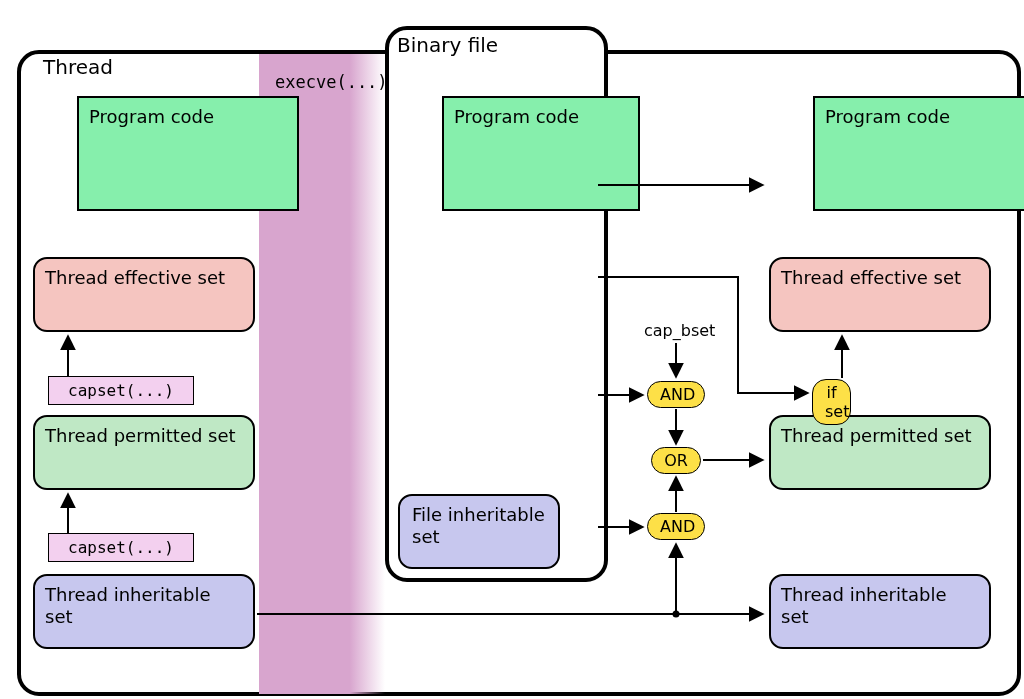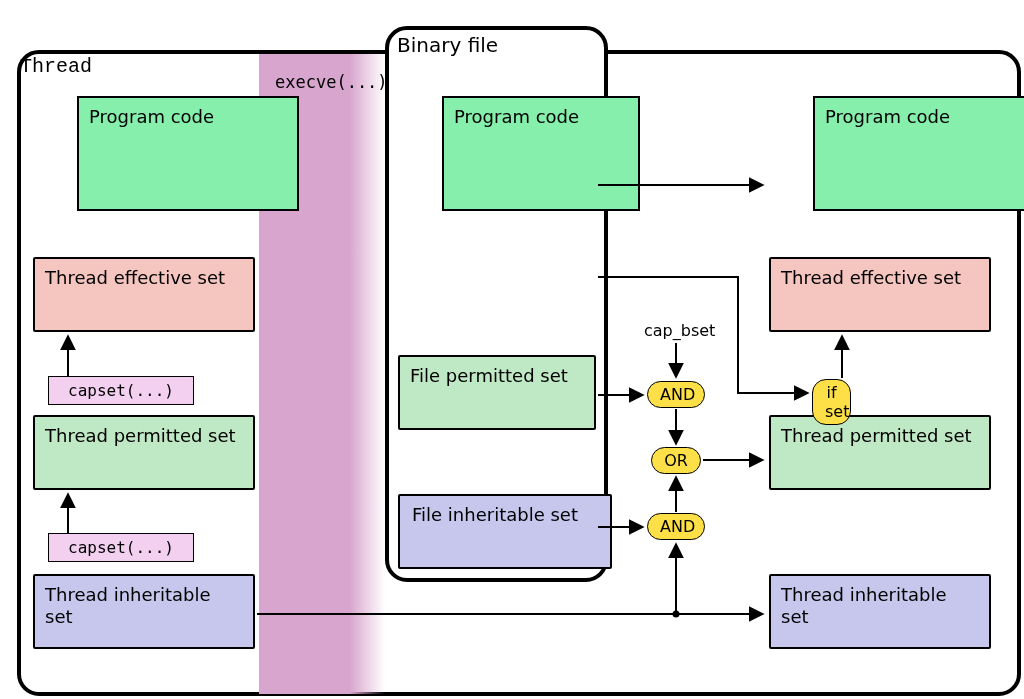--- a/index.html
+++ b/index.html
@@ -21,21 +21,21 @@
     background: #fff;
   }
   .panel-title {
     position: absolute;
     font-size: 20px;
     top: 6px;
   }
   .box {
     position: absolute;
     border: 2px solid #000;
-    border-radius: 2px;
+    border-radius: 14px;
     box-sizing: border-box;
     padding: 8px 10px;
     font-size: 18px;
     line-height: 1.2;
   }
   .box.sharp { border-radius: 0; }
   .gray  { background: #86efac; margin-left: 44px; }
   .pink  { background: #f5c5c0; }
   .green { background: #bfe8c5; }
   .blue  { background: #c7c7ee; }
@@ -94,43 +94,42 @@
 <body>
 
 <div class="stage">
 
   <div class="panel" style="left:17px; top:50px; width:1004px; height:646px;"></div>
 
   <div class="execve"></div>
 
   <div class="panel" style="left:385px; top:26px; width:223px; height:556px;"></div>
 
-  <div class="panel-title" style="left:20px; top:55px;font-family:Liberation Mono, monospace;">Thread</div>
+  <div class="panel-title" style="left:43px; top:55px;">Thread</div>
   <div class="panel-title" style="left:397px; top:33px;">Binary file</div>
 
   <div class="annot mono" style="left:275px; top:72px; font-size:17px;">execve(...)</div>
 
   <div class="box sharp gray" style="left:33px; top:96px; width:222px; height:115px;">Program code</div>
 
   <div class="box pink" style="left:33px; top:257px; width:222px; height:75px;">Thread effective set</div>
 
   <div class="small-label" style="left:48px; top:376px;">capset(...)</div>
 
   <div class="box green" style="left:33px; top:415px; width:222px; height:75px;">Thread permitted set</div>
 
   <div class="small-label" style="left:48px; top:533px;">capset(...)</div>
 
   <div class="box blue" style="left:33px; top:574px; width:222px; height:75px;">Thread inheritable set</div>
 
   <div class="box sharp gray" style="left:398px; top:96px; width:198px; height:115px;">Program code</div>
 
 
-  <div class="box green" style="left:398px; top:355px; width:198px; height:75px;">File permitted set</div>
 
-  <div class="box blue" style="left:398px; top:494px; width:214px; height:75px;padding-left:12px;">File inheritable set</div>
+  <div class="box blue" style="left:398px; top:494px; width:162px; height:75px;padding-left:12px;">File inheritable set</div>
 
   <div class="box sharp gray" style="left:769px; top:96px; width:222px; height:115px;">Program code</div>
 
   <div class="box pink" style="left:769px; top:257px; width:222px; height:75px;">Thread effective set</div>
 
   <div class="box green" style="left:769px; top:415px; width:222px; height:75px;">Thread permitted set</div>
 
   <div class="box blue" style="left:769px; top:574px; width:222px; height:75px;">Thread inheritable set</div>
 
   <div class="op" style="left:647px; top:381px; width:58px;">AND</div>

